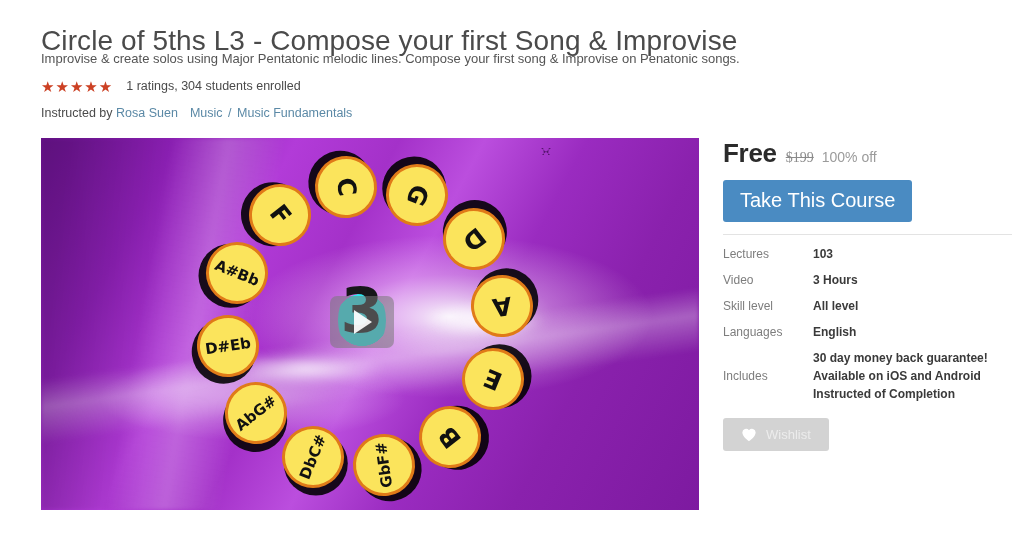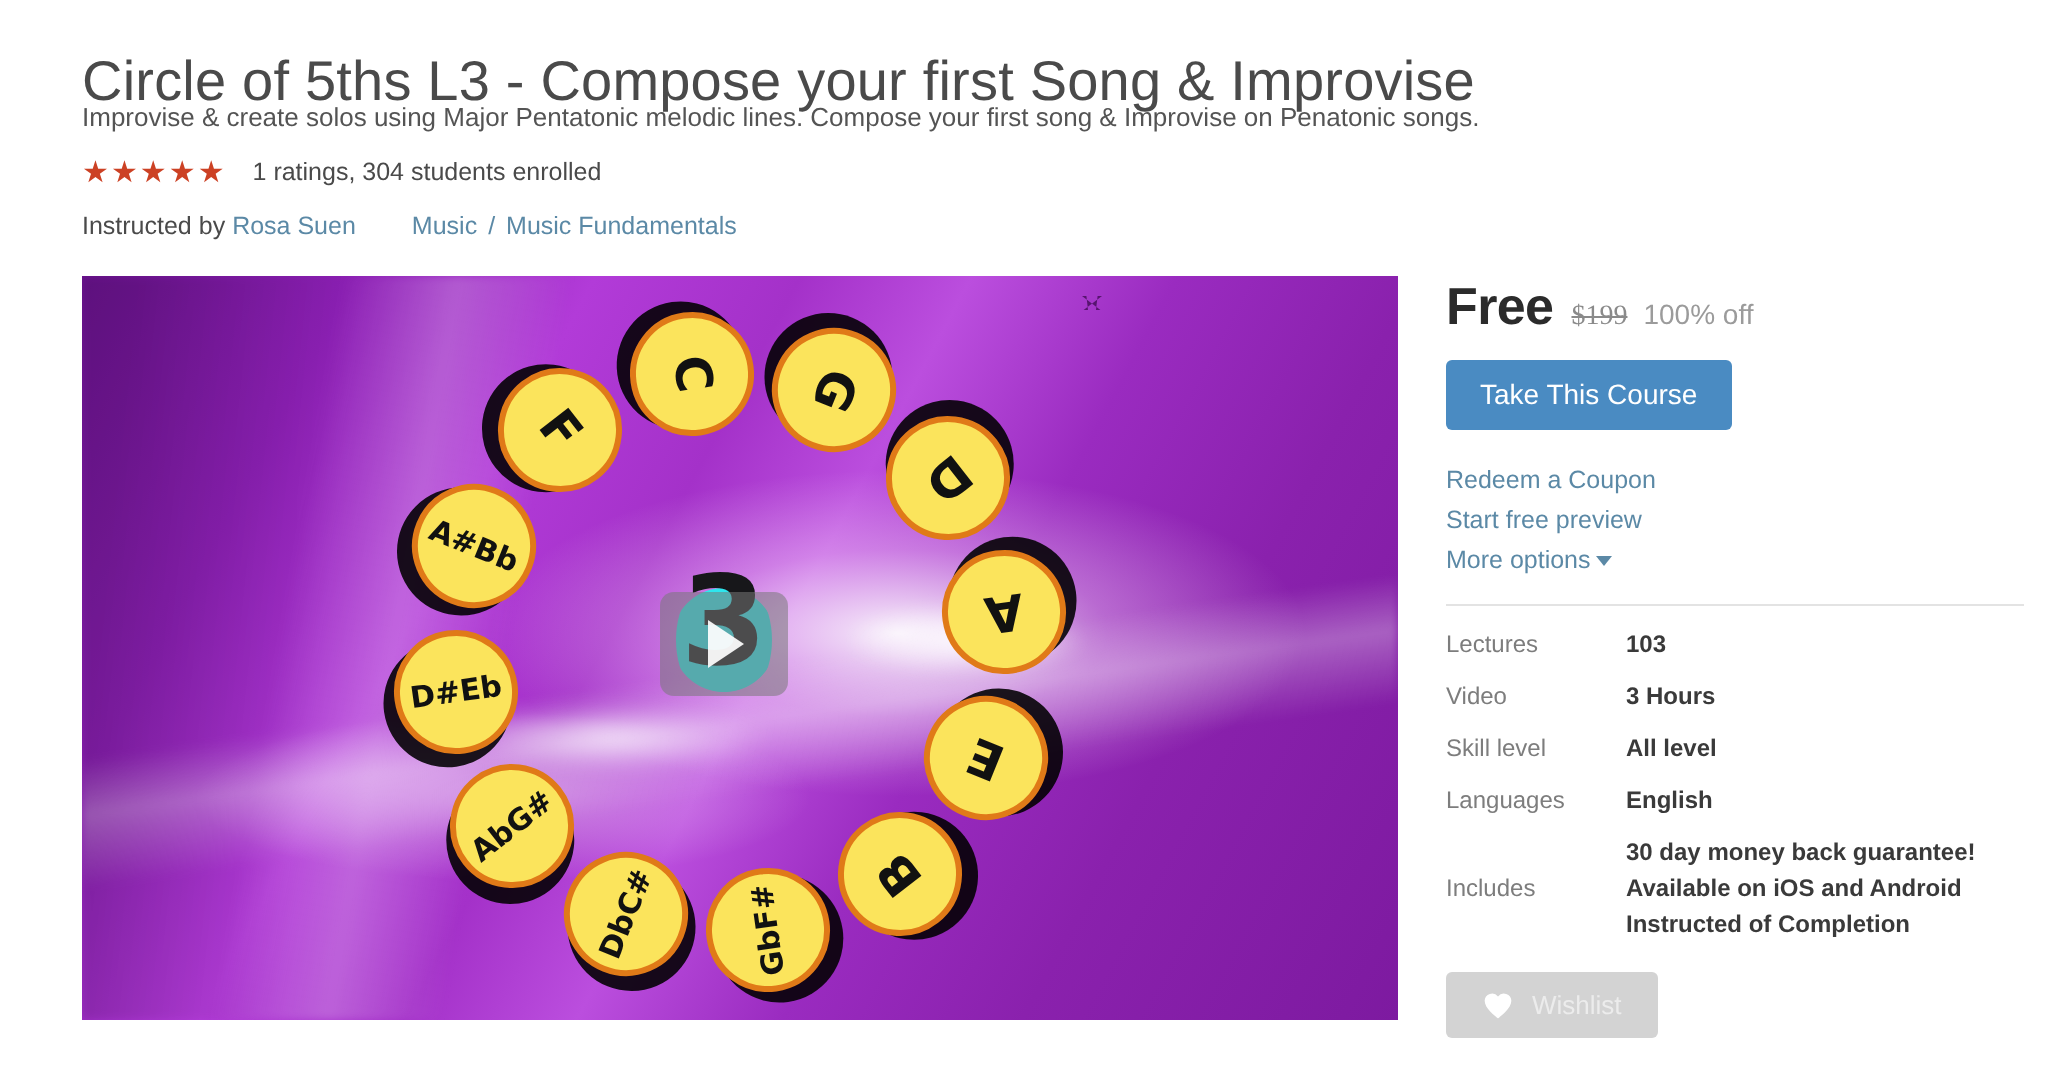--- a/index.html
+++ b/index.html
@@ -31,21 +31,21 @@
   .rating-text{
     margin-left:14px;font-size:12.5px;color:#4a4a4a;white-space:nowrap;
   }
   .instructor-row{
     position:absolute;left:41px;top:106px;
     font-size:12.5px;color:#4a4a4a;display:flex;align-items:center;
     white-space:nowrap;
   }
   .instructor-row .lbl{color:#4a4a4a;}
   .lnk{color:#5b89a6;text-decoration:none;cursor:pointer;}
-  .breadcrumb{margin-left:28px;}
+  .breadcrumb{margin-left:12px;}
   .breadcrumb .sep{color:#5b89a6;margin:0 2px;}
 
   
   .preview{
     position:absolute;left:41px;top:138px;width:658px;height:372px;
     overflow:hidden;cursor:pointer;background:#7c1fa0;
   }
   .bg{
     position:absolute;inset:0;
     background:
@@ -114,21 +114,21 @@
   
   .side{position:absolute;left:723px;top:138px;width:290px;}
   .price-row{display:flex;align-items:baseline;height:30px;}
   .price-free{font-size:26px;font-weight:bold;color:#2b2b2b;letter-spacing:-.3px;}
   .price-old{margin-left:9px;font-size:14px;color:#8a8a8a;text-decoration:line-through;font-family:Liberation Serif, serif;}
   .price-off{margin-left:8px;font-size:14px;color:#9b9b9b;}
 
   .cta{
     display:inline-block;margin-top:12px;
     padding:9px 17px 10px;border:0;border-radius:3px;
-    background:#4a8bc2;color:#fff;font-size:14px;
+    background:#4a8bc2;color:#fff;font-size:20px;
     font-family:"Liberation Sans",sans-serif;cursor:pointer;
   }
 
   .sidelinks{margin-top:15px;}
   .sidelinks a{
     display:block;font-size:12.5px;color:#5b89a6;
     text-decoration:none;line-height:20px;cursor:pointer;
   }
   .caret{
     display:inline-block;margin-left:3px;
@@ -243,25 +243,20 @@
   <div class="side">
 
     <div class="price-row">
       <span class="price-free">Free</span>
       <span class="price-old">$199</span>
       <span class="price-off">100% off</span>
     </div>
 
     <button class="cta">Take This Course</button>
 
-    <div class="sidelinks" id="side-links">
-        <a>Redeem a Coupon</a>
-        <a>Start free preview</a>
-        <a>More options<i class="caret"></i></a>
-      </div>
 
     <div class="divider"></div>
 
     <div class="meta" id="meta-list">
         <div class="meta-row">
           <div class="meta-key">Lectures</div>
           <div class="meta-val">
             <div>103</div>
           </div>
         </div>

